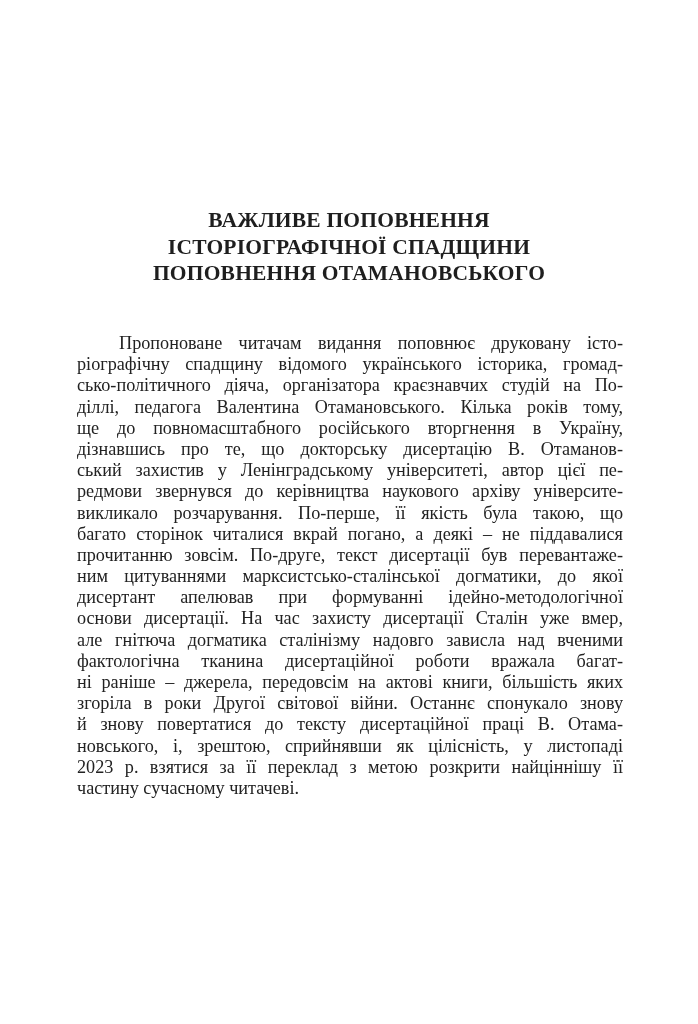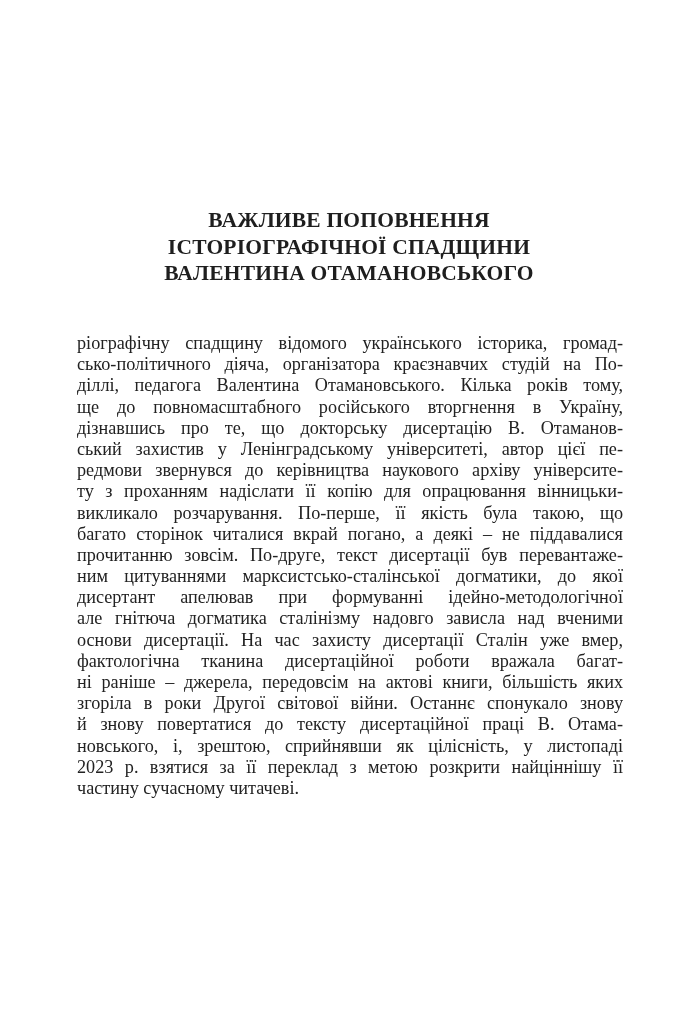--- a/index.html
+++ b/index.html
@@ -22,39 +22,39 @@
   .line.first { text-indent: 42px; }
   .line.last { text-align-last: left; }
 </style>
 </head>
 <body>
 
 <div class="page">
   <div class="title">
     <div>ВАЖЛИВЕ ПОПОВНЕННЯ</div>
     <div>ІСТОРІОГРАФІЧНОЇ СПАДЩИНИ</div>
-    <div>ВАЛЕНТИНА ОТАМАНОВСЬКОГО</div>
+    <div>ПОПОВНЕННЯ ОТАМАНОВСЬКОГО</div>
   </div>
 
   <div class="body-text">
+    <span class="line first">Пропоноване читачам видання поповнює друковану істо-</span>
     <span class="line">ріографічну спадщину відомого українського історика, громад-</span>
     <span class="line">сько-політичного діяча, організатора краєзнавчих студій на По-</span>
     <span class="line">діллі, педагога Валентина Отамановського. Кілька років тому,</span>
     <span class="line">ще до повномасштабного російського вторгнення в Україну,</span>
     <span class="line">дізнавшись про те, що докторську дисертацію В. Отаманов-</span>
     <span class="line">ський захистив у Ленінградському університеті, автор цієї пе-</span>
     <span class="line">редмови звернувся до керівництва наукового архіву університе-</span>
-    <span class="line">ту з проханням надіслати її копію для опрацювання вінницьки-</span>
     <span class="line">викликало розчарування. По-перше, її якість була такою, що</span>
     <span class="line">багато сторінок читалися вкрай погано, а деякі – не піддавалися</span>
     <span class="line">прочитанню зовсім. По-друге, текст дисертації був перевантаже-</span>
     <span class="line">ним цитуваннями марксистсько-сталінської догматики, до якої</span>
     <span class="line">дисертант апелював при формуванні  ідейно-методологічної</span>
+    <span class="line">основи дисертації. На час захисту дисертації Сталін уже вмер,</span>
     <span class="line">але гнітюча догматика сталінізму надовго зависла над вченими</span>
-    <span class="line">основи дисертації. На час захисту дисертації Сталін уже вмер,</span>
     <span class="line">фактологічна тканина дисертаційної роботи вражала багат-</span>
     <span class="line">ні раніше – джерела, передовсім на актові книги, більшість яких</span>
     <span class="line">згоріла в роки Другої світової війни. Останнє спонукало знову</span>
     <span class="line">й знову повертатися до тексту дисертаційної праці В. Отама-</span>
     <span class="line">новського, і, зрештою, сприйнявши як цілісність, у листопаді</span>
     <span class="line">2023 р. взятися за її переклад з метою розкрити найціннішу її</span>
     <span class="line last">частину сучасному читачеві.</span>
   </div>
 </div>
 

